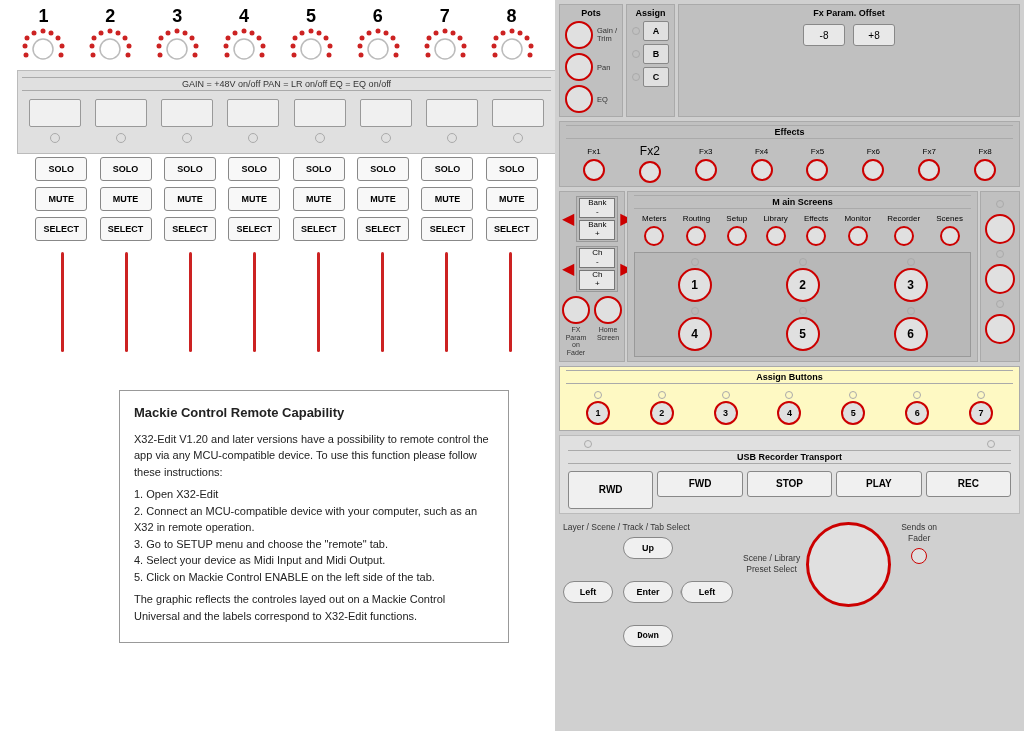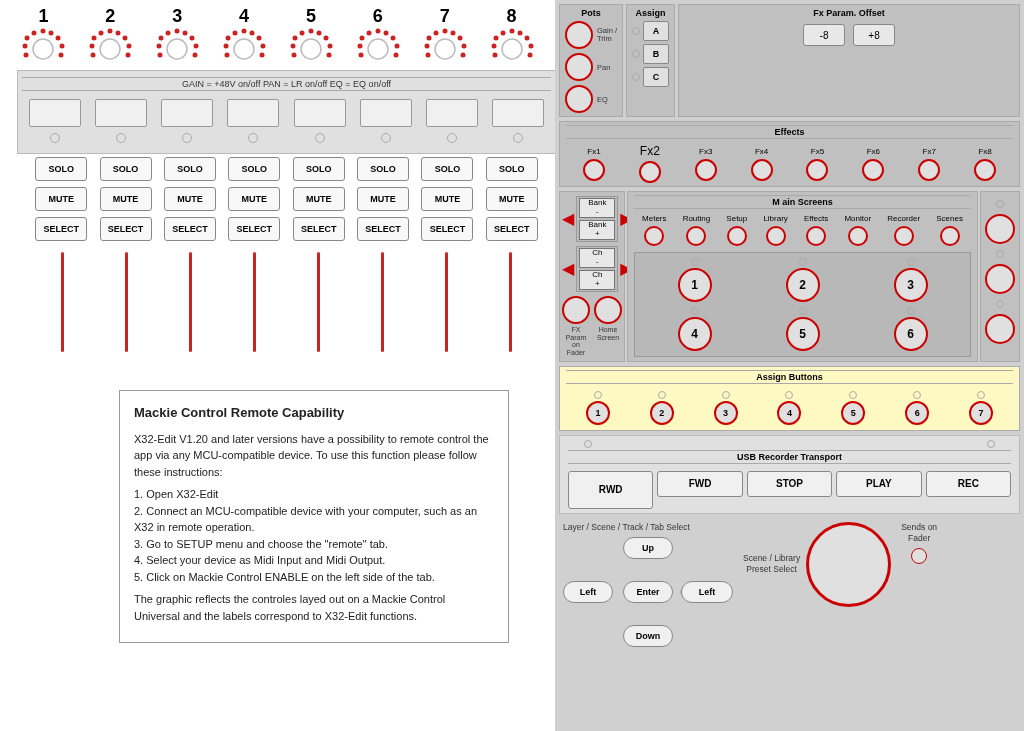--- a/index.html
+++ b/index.html
@@ -626,21 +626,21 @@
 
         <div style="position:absolute;width:50px;height:22px;background:#f0f0f0;border:1.5px solid #888;border-radius:12px;top:0;left:50%;transform:translateX(-50%);font-size:9px;font-weight:bold;display:flex;align-items:center;justify-content:center;cursor:pointer;">Up</div>
 
         <div style="position:absolute;width:50px;height:22px;background:#f0f0f0;border:1.5px solid #888;border-radius:12px;top:50%;left:0;transform:translateY(-50%);font-size:9px;font-weight:bold;display:flex;align-items:center;justify-content:center;cursor:pointer;">Left</div>
 
         <div style="position:absolute;width:50px;height:22px;background:#f0f0f0;border:1.5px solid #888;border-radius:12px;top:50%;left:50%;transform:translate(-50%,-50%);font-size:9px;font-weight:bold;display:flex;align-items:center;justify-content:center;cursor:pointer;">Enter</div>
         <div style="position:absolute;width:7px;height:7px;border:1px solid #aaa;border-radius:50%;top:50%;left:calc(50% + 32px);transform:translateY(-50%);"></div>
 
         <div style="position:absolute;width:52px;height:22px;background:#f0f0f0;border:1.5px solid #888;border-radius:12px;top:50%;right:0;transform:translateY(-50%);font-size:9px;font-weight:bold;display:flex;align-items:center;justify-content:center;cursor:pointer;">Left</div>
 
-        <div style="position:absolute;width:50px;height:22px;background:#f0f0f0;border:1.5px solid #888;border-radius:12px;bottom:0;left:50%;transform:translateX(-50%);font-size:9px;font-weight:bold;display:flex;align-items:center;justify-content:center;cursor:pointer;">Down</div>
+        <div style="position:absolute;width:50px;height:22px;background:#f0f0f0;border:1.5px solid #888;border-radius:12px;bottom:0;left:50%;transform:translateX(-50%);font-size:9px;font-weight:bold;display:flex;align-items:center;justify-content:center;cursor:pointer;font-family:Liberation Mono, monospace;">Down</div>
       </div>
     </div>
 
     <div style="display:flex;flex-direction:row;align-items:center;gap:6px;">
       <div style="font-size:8.5px;color:#333;text-align:center;line-height:1.3;">Scene / Library<br>Preset Select</div>
       <div style="width:85px;height:85px;border:3px solid #cc0000;border-radius:50%;background:#e0e0e0;"></div>
     </div>
 
     <div style="display:flex;flex-direction:column;align-items:center;gap:4px;">
       <div style="font-size:8.5px;color:#333;text-align:center;line-height:1.3;">Sends on<br>Fader</div>

